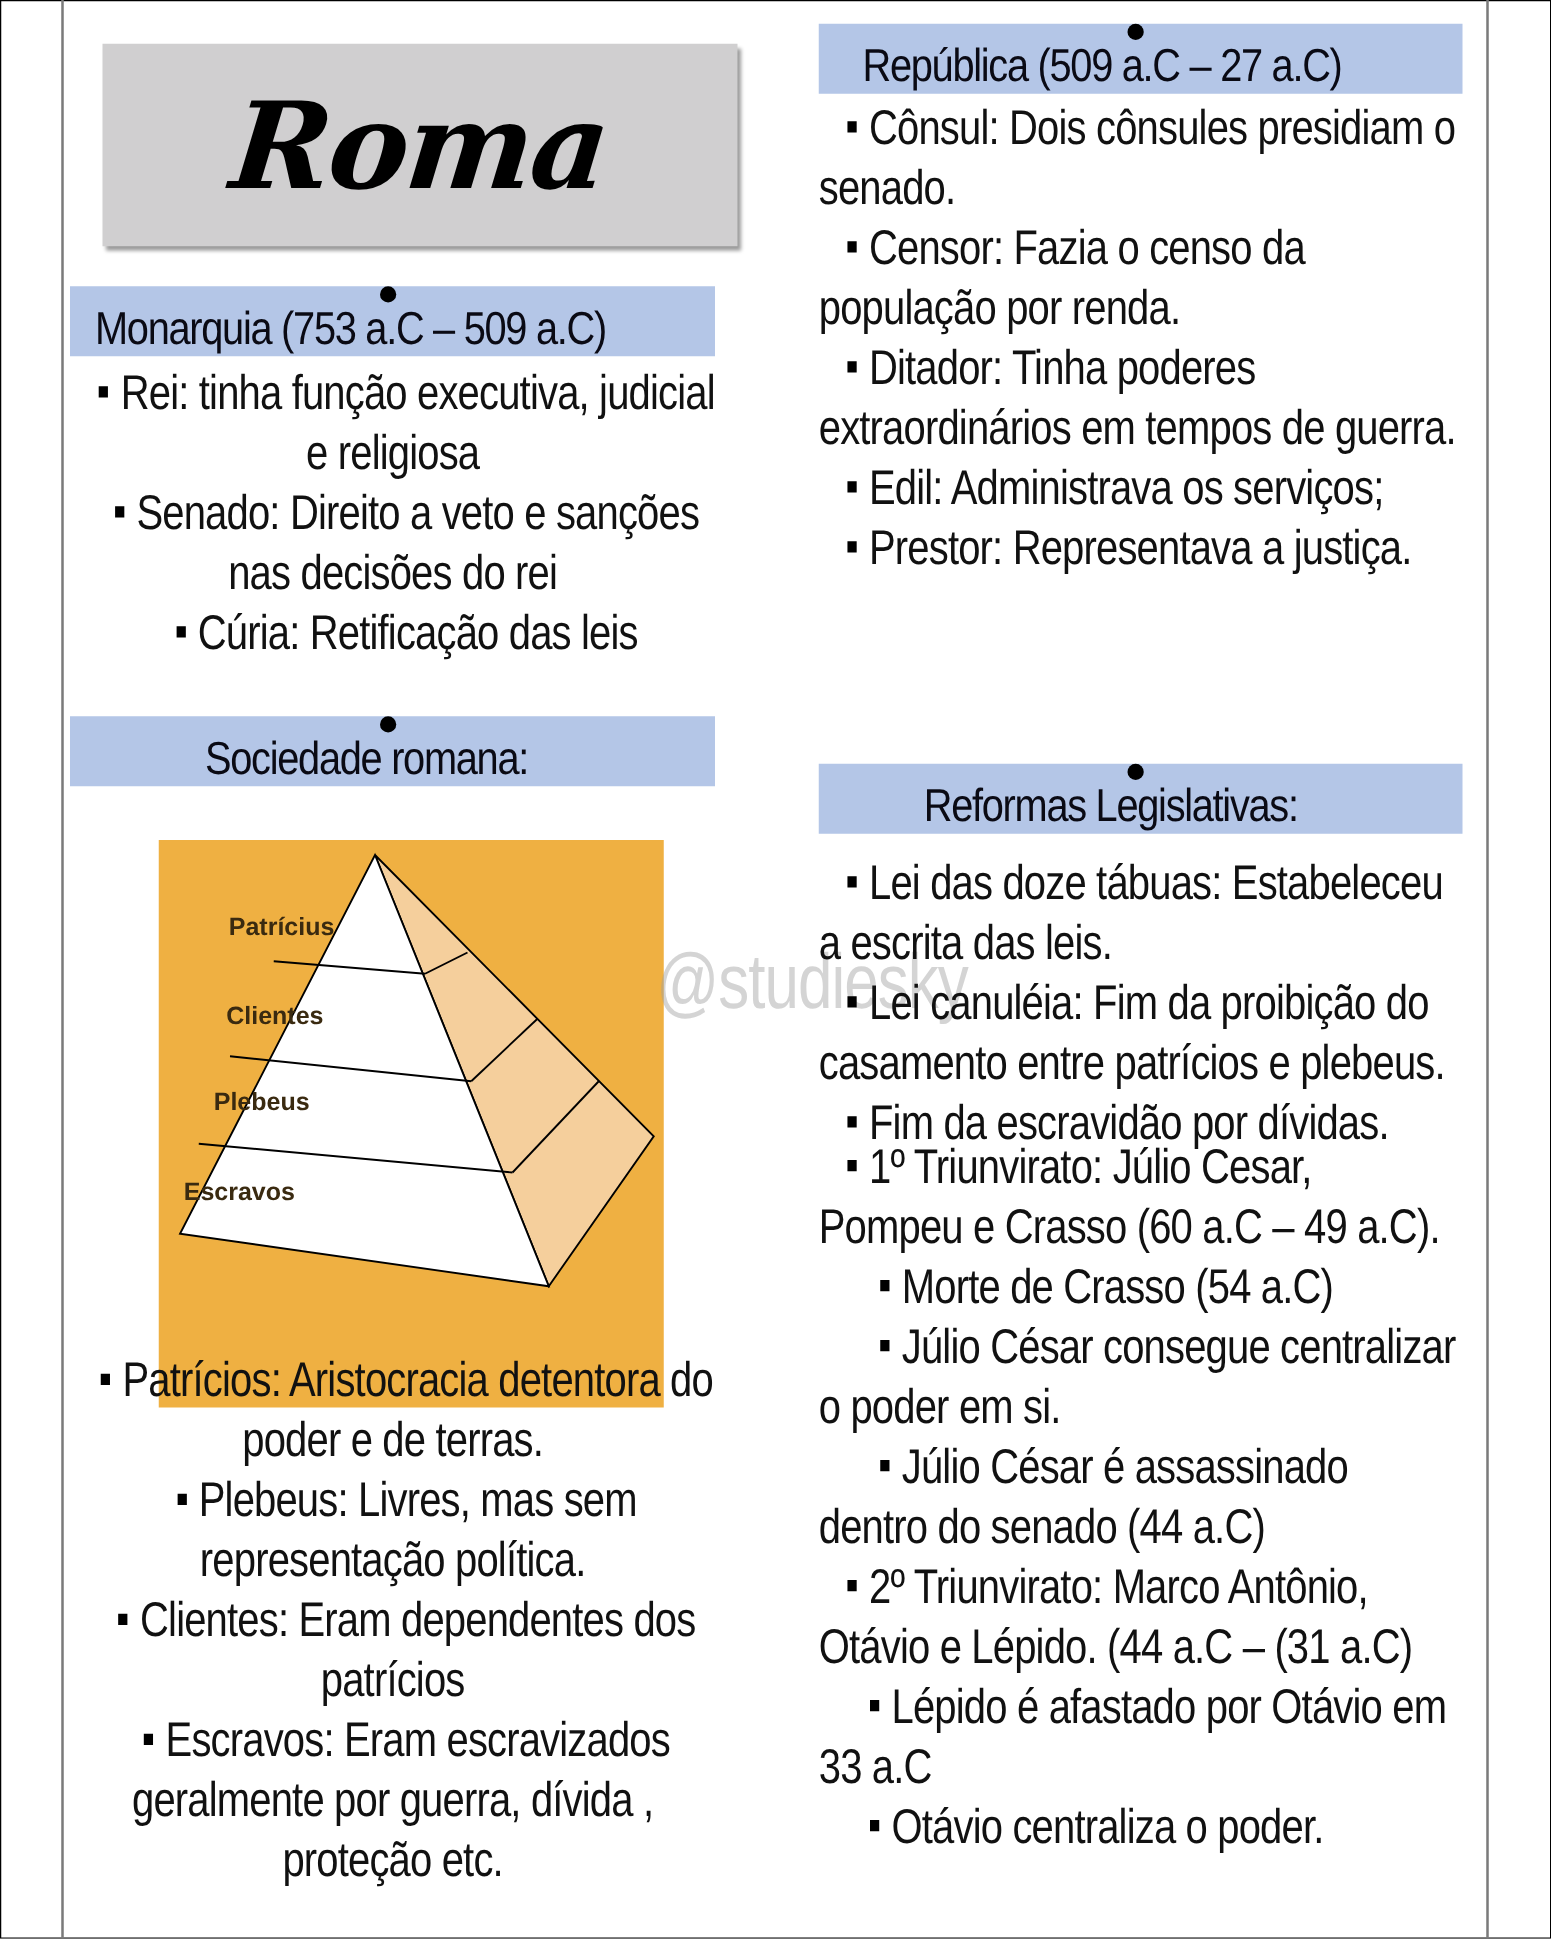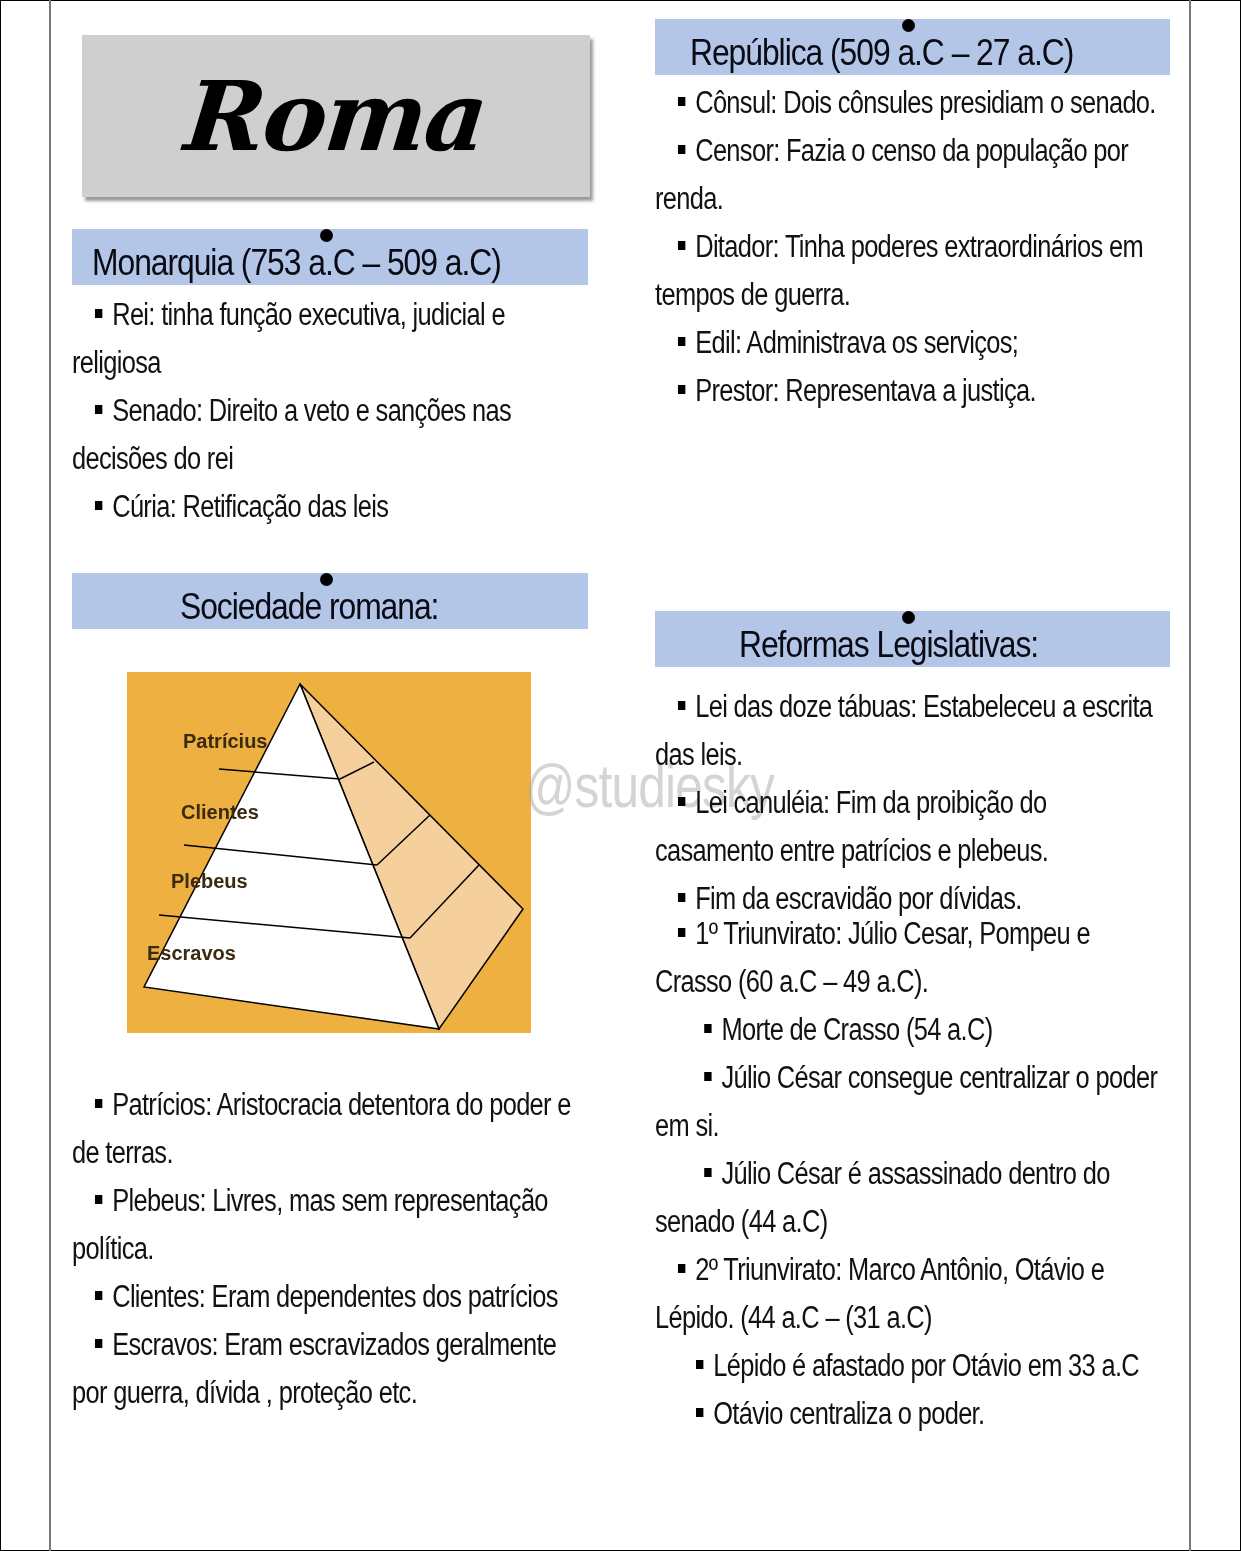--- a/index.html
+++ b/index.html
@@ -12,41 +12,41 @@
   .title-box {
     position: absolute; left: 82px; top: 35px; width: 508px; height: 162px;
     background: #d0cfd0; box-shadow: 3px 4px 3px #9a9a9a;
     display: flex; align-items: center; justify-content: center;
   }
   .title-box span {
     font-family: "DejaVu Serif", serif; font-style: italic; font-weight: bold;
     font-size: 96px; color: #000; letter-spacing: -2px; transform: skewX(-6deg);
   }
   .col { position: absolute; }
-  .col-left { left: 72px; width: 516px; }
+  .col-left { left: 56px; width: 516px; text-align: center; }
   .col-right { left: 655px; width: 515px; }
   .head {
     background: #b4c6e7; height: 56px; display: flex; align-items: center;
     font-family: "Liberation Sans Narrow", "Liberation Sans", sans-serif;
     font-size: 37px; font-weight: 300; color: #0a0a14; white-space: nowrap;
     letter-spacing: -1.2px; transform-origin: left center; flex-direction: column;
   }
   .head .dot { width: 13px; height: 13px; border-radius: 50%; background: #000; margin: 0 14px 0 6px; flex: none; }
   .head .txt { display: inline-block; transform: scaleX(0.86); transform-origin: left center; }
   .items { margin: 0; padding: 0; list-style: none; }
   .item {
-    font-family: "Liberation Sans", sans-serif; font-size: 31px; line-height: 48px;
+    font-family: "Liberation Sans", sans-serif; font-size: 39px; line-height: 48px;
     color: #111; letter-spacing: -0.8px; white-space: normal;
   }
   .item .in { display: inline-block; transform: scaleX(0.82); transform-origin: left center; width: 122%; }
   .sq { display: inline-block; width: 9px; height: 9px; background: #000; margin-right: 12px; vertical-align: middle; position: relative; top: -3px; }
   .i1 .in { text-indent: 28px; }
   .i2 .in { text-indent: 60px; }
   .i3 .in { text-indent: 50px; }
-  .pyr { position: absolute; left: 127px; top: 672px; width: 404px; height: 361px; background: #efb042; }
+  .pyr { position: absolute; left: 127px; top: 672px; width: 404px; height: 454px; background: #efb042; }
   .pyr svg { display: block; }
   .watermark {
     position: absolute; left: 525px; top: 750px; font-family: "Liberation Sans", sans-serif;
     font-size: 62px; color: rgba(160,160,160,0.45); letter-spacing: -1px; transform: scaleX(0.8);
     transform-origin: left top; pointer-events: none;
   }
 </style>
 </head>
 <body>
 

